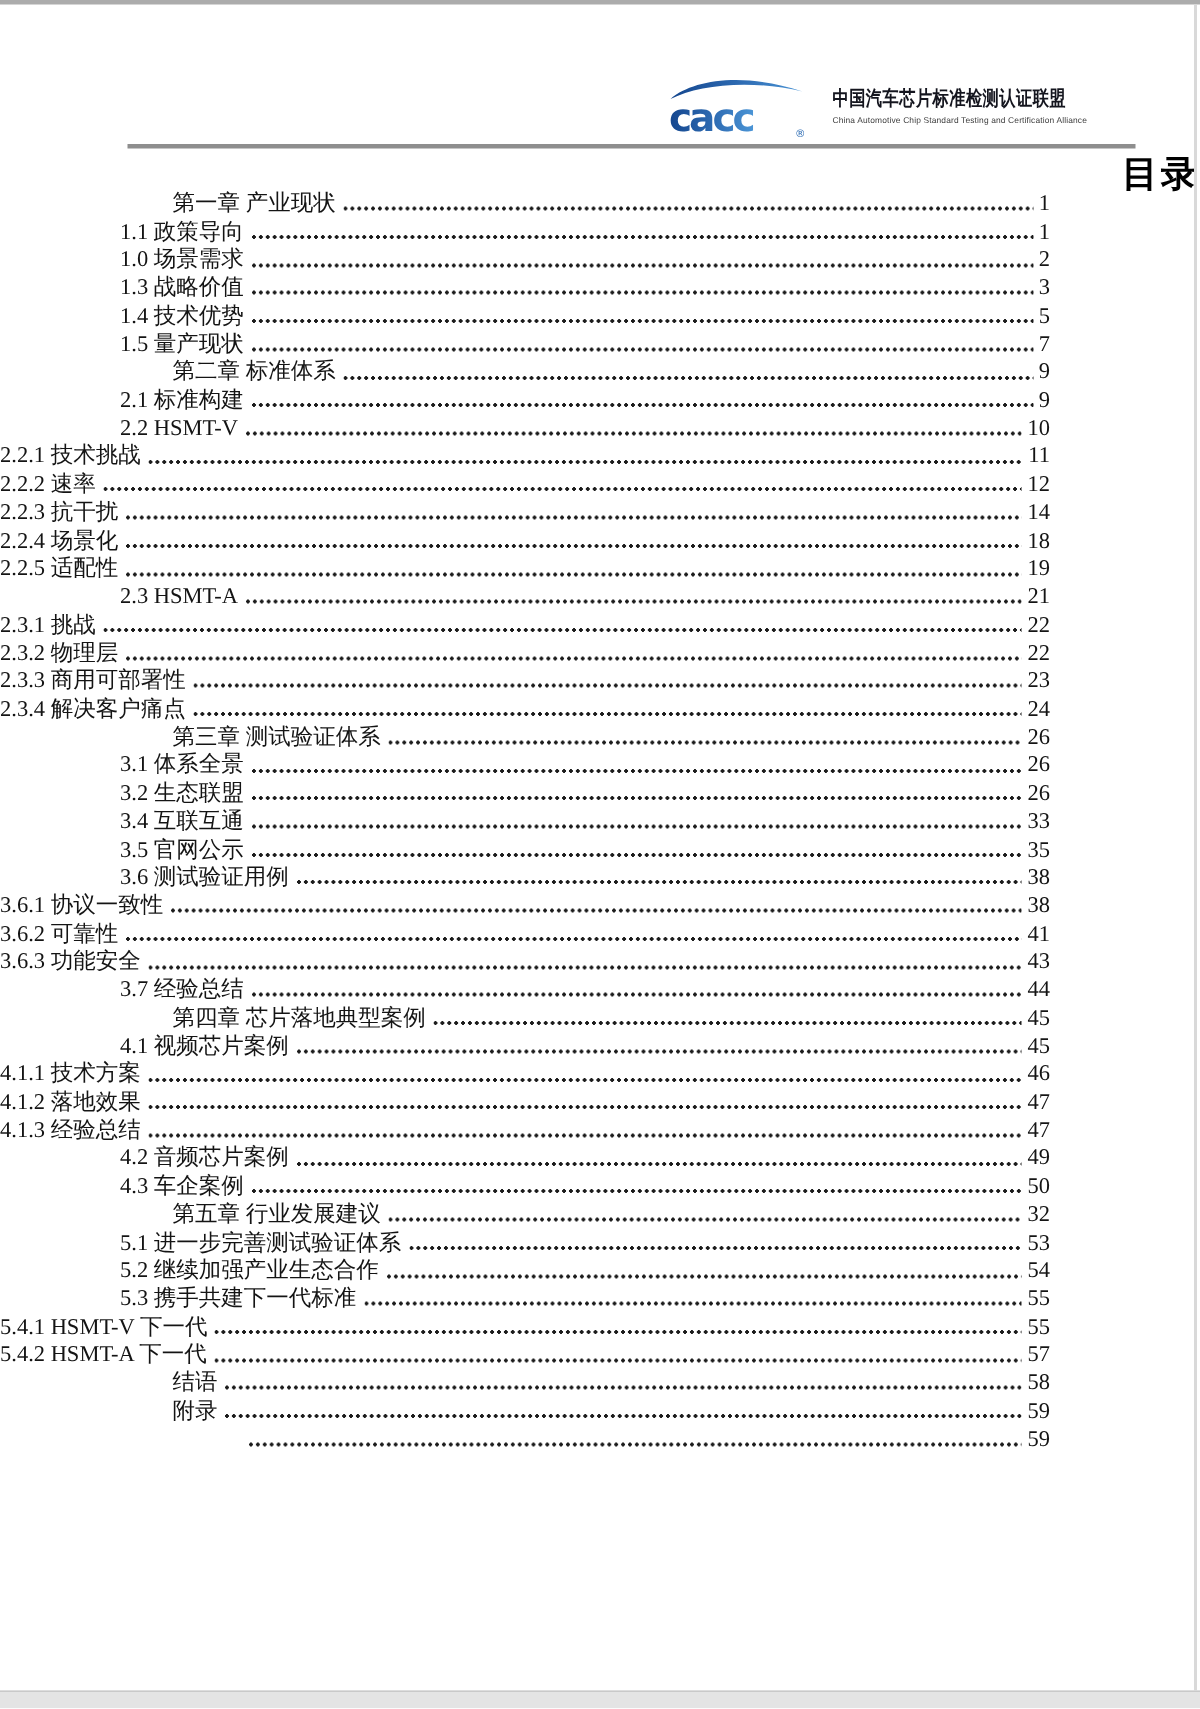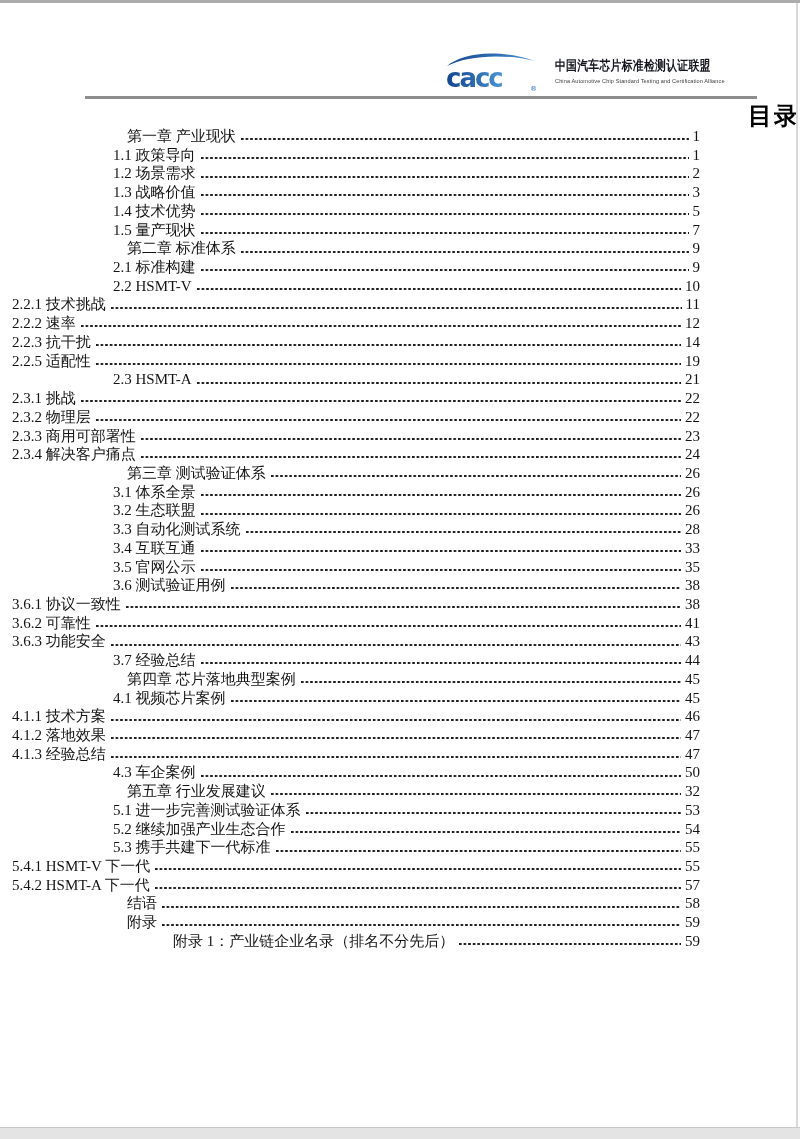--- a/index.html
+++ b/index.html
@@ -24,27 +24,27 @@
     color:#3d3d3d; white-space:nowrap; margin-top:2.5px; letter-spacing:0.1px;
   }
   .header-rule { position:absolute; top:96px; left:85px; width:672px; height:2.5px; background:#8e8e8e; }
 
   .doc-title {
     position:absolute; top:100px; left:0; width:100%; text-align:right; text-indent:24px;
     font-family:"Liberation Sans","DejaVu Sans",sans-serif; font-weight:700;
     font-size:24px; letter-spacing:2px; color:#000;
   }
 
-  .toc { position:absolute; top:127px; left:12px; right:0; }
+  .toc { position:absolute; top:127px; left:0; right:0; }
   .toc-row {
     display:flex; height:18.72px; line-height:18.72px; font-size:15px;
     padding-right:100px; color:#141414; cursor:pointer;
   }
   .toc-row.lvl1 { padding-left:115px; }
-  .toc-row.lvl2 { padding-left:101px; }
+  .toc-row.lvl2 { padding-left:80px; }
   .toc-row.lvl3 { }
   .toc-row.lvlappendix { padding-left:161px; }
   .toc-label { white-space:nowrap; }
   .dots { flex:1 1 auto; position:relative; min-width:10px; }
   .dots::after {
     content:""; position:absolute; left:5px; right:4px; bottom:4.5px; height:4px;
     background-image:radial-gradient(circle at 1.3px 2px, #1c1c1c 1.05px, transparent 1.4px);
     background-size:4.6px 4px; background-repeat:repeat-x;
   }
   .toc-page { white-space:nowrap; }
@@ -85,21 +85,21 @@
         <span class="toc-label">第一章 产业现状</span>
         <span class="dots"></span>
         <span class="toc-page">1</span>
       </div>
       <div class="toc-row lvl2">
         <span class="toc-label">1.1 政策导向</span>
         <span class="dots"></span>
         <span class="toc-page">1</span>
       </div>
       <div class="toc-row lvl2">
-        <span class="toc-label">1.2 场景需求</span>
+        <span class="toc-label">1.0 场景需求</span>
         <span class="dots"></span>
         <span class="toc-page">2</span>
       </div>
       <div class="toc-row lvl2">
         <span class="toc-label">1.3 战略价值</span>
         <span class="dots"></span>
         <span class="toc-page">3</span>
       </div>
       <div class="toc-row lvl2">
         <span class="toc-label">1.4 技术优势</span>
@@ -135,20 +135,25 @@
         <span class="toc-label">2.2.2 速率</span>
         <span class="dots"></span>
         <span class="toc-page">12</span>
       </div>
       <div class="toc-row lvl3">
         <span class="toc-label">2.2.3 抗干扰</span>
         <span class="dots"></span>
         <span class="toc-page">14</span>
       </div>
       <div class="toc-row lvl3">
+        <span class="toc-label">2.2.4 场景化</span>
+        <span class="dots"></span>
+        <span class="toc-page">18</span>
+      </div>
+      <div class="toc-row lvl3">
         <span class="toc-label">2.2.5 适配性</span>
         <span class="dots"></span>
         <span class="toc-page">19</span>
       </div>
       <div class="toc-row lvl2">
         <span class="toc-label">2.3 HSMT-A</span>
         <span class="dots"></span>
         <span class="toc-page">21</span>
       </div>
       <div class="toc-row lvl3">
@@ -180,25 +185,20 @@
         <span class="toc-label">3.1 体系全景</span>
         <span class="dots"></span>
         <span class="toc-page">26</span>
       </div>
       <div class="toc-row lvl2">
         <span class="toc-label">3.2 生态联盟</span>
         <span class="dots"></span>
         <span class="toc-page">26</span>
       </div>
       <div class="toc-row lvl2">
-        <span class="toc-label">3.3 自动化测试系统</span>
-        <span class="dots"></span>
-        <span class="toc-page">28</span>
-      </div>
-      <div class="toc-row lvl2">
         <span class="toc-label">3.4 互联互通</span>
         <span class="dots"></span>
         <span class="toc-page">33</span>
       </div>
       <div class="toc-row lvl2">
         <span class="toc-label">3.5 官网公示</span>
         <span class="dots"></span>
         <span class="toc-page">35</span>
       </div>
       <div class="toc-row lvl2">
@@ -245,20 +245,25 @@
         <span class="toc-label">4.1.2 落地效果</span>
         <span class="dots"></span>
         <span class="toc-page">47</span>
       </div>
       <div class="toc-row lvl3">
         <span class="toc-label">4.1.3 经验总结</span>
         <span class="dots"></span>
         <span class="toc-page">47</span>
       </div>
       <div class="toc-row lvl2">
+        <span class="toc-label">4.2 音频芯片案例</span>
+        <span class="dots"></span>
+        <span class="toc-page">49</span>
+      </div>
+      <div class="toc-row lvl2">
         <span class="toc-label">4.3 车企案例</span>
         <span class="dots"></span>
         <span class="toc-page">50</span>
       </div>
       <div class="toc-row lvl1">
         <span class="toc-label">第五章 行业发展建议</span>
         <span class="dots"></span>
         <span class="toc-page">32</span>
       </div>
       <div class="toc-row lvl2">
@@ -290,21 +295,20 @@
         <span class="toc-label">结语</span>
         <span class="dots"></span>
         <span class="toc-page">58</span>
       </div>
       <div class="toc-row lvl1">
         <span class="toc-label">附录</span>
         <span class="dots"></span>
         <span class="toc-page">59</span>
       </div>
       <div class="toc-row lvlappendix">
-        <span class="toc-label">附录 1：产业链企业名录（排名不分先后）</span>
         <span class="dots"></span>
         <span class="toc-page">59</span>
       </div>
     </div>
 
   <div class="right-edge"></div>
   <div class="bottom-strip"></div>
 
 </div>
 

